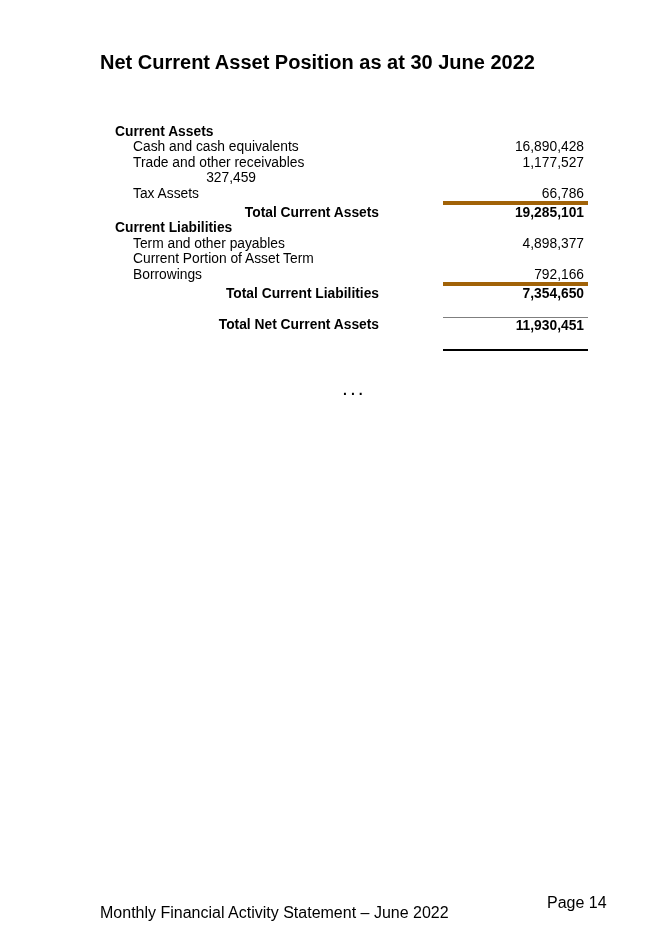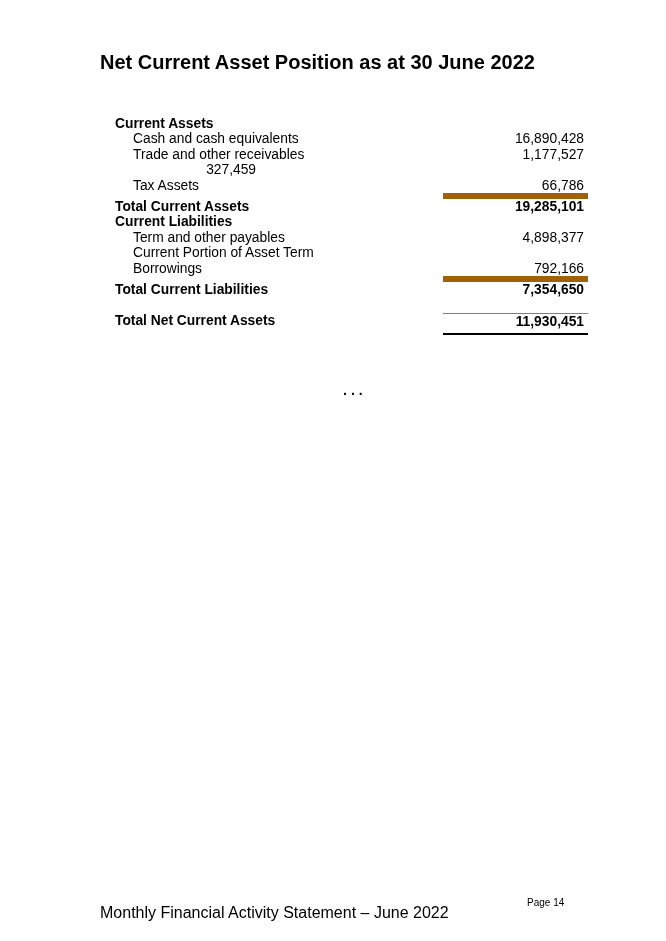--- a/index.html
+++ b/index.html
@@ -25,61 +25,62 @@
     left: 100px;
     top: 53px;
     font-size: 20px;
     font-weight: bold;
     line-height: 18px;
     white-space: nowrap;
   }
   .statement {
     position: absolute;
     left: 115px;
-    top: 116px;
+    top: 124px;
     width: 473px;
     font-size: 13.8px;
   }
   .row {
     display: flex;
     line-height: 15.4px;
   }
   .row .label {
     flex: 1 1 auto;
     white-space: nowrap;
   }
   .row .label.indent {
     padding-left: 18px;
   }
   .row .label.total {
+    text-align: right;
     padding-right: 64px;
     font-weight: bold;
   }
   .row .value {
     width: 145px;
     flex: 0 0 145px;
     text-align: right;
     padding-right: 4px;
     box-sizing: border-box;
     white-space: nowrap;
   }
   .row .value.bold {
     font-weight: bold;
   }
   .row .value.rule-below {
-    border-bottom: 6px solid #a16207;
+    border-bottom: 4px solid #a16207;
     text-align: right;
   }
   .spacer {
     height: 15.4px;
   }
   .grand .value {
     border-top: 1px solid #7f7f7f;
     border-bottom: 2px solid #000000;
-    padding-bottom: 4px;
+    padding-bottom: 16px;
     font-weight: bold;
   }
   .heading {
     font-weight: bold;
   }
   .ellipsis {
     position: absolute;
     left: 343px;
     top: 383px;
     font-size: 14px;
@@ -90,23 +91,23 @@
   .footer-left {
     position: absolute;
     left: 100px;
     top: 905px;
     font-size: 16px;
     line-height: 16px;
     white-space: nowrap;
   }
   .footer-right {
     position: absolute;
-    left: 527px;
+    left: 547px;
     top: 897px;
-    font-size: 10px;
+    font-size: 16px;
     line-height: 12px;
     white-space: nowrap;
   }
 </style>
 </head>
 <body>
 
 <div class="page">
 
   <div class="doc-title">Net Current Asset Position as at 30 June 2022</div>

